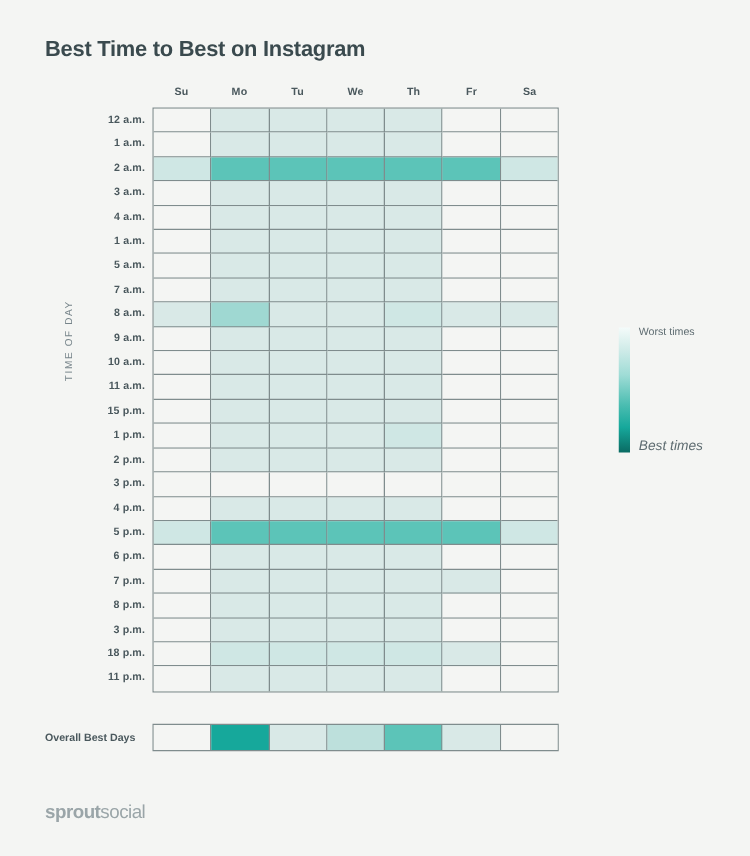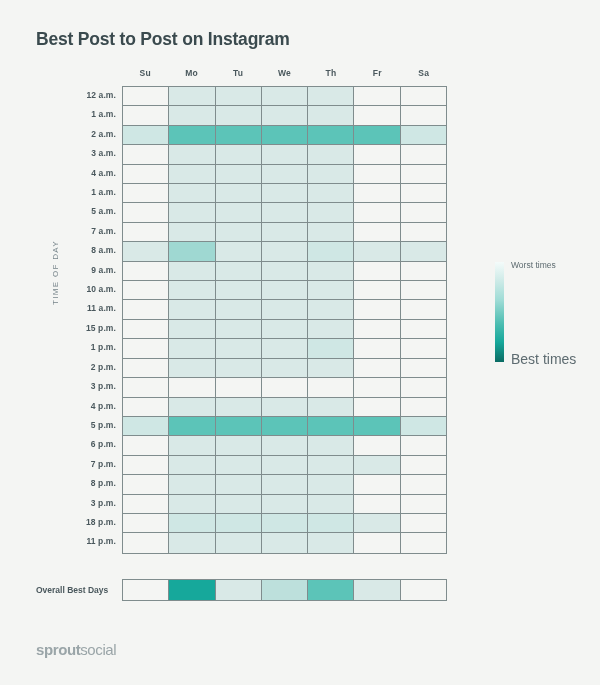--- a/index.html
+++ b/index.html
@@ -122,23 +122,24 @@
     left: 16px;
     top: -2px;
     font-size: 8.5px;
     color: #5d6b70;
     white-space: nowrap;
   }
   #legend-best-label {
     position: absolute;
     left: 16px;
     top: 89px;
-    font-size: 14px;
+    font-size: 11px;
     color: #5d6b70;
     white-space: nowrap;
+    font-style: italic;
   }
 
   
   #overall-best-days {
     position: absolute;
     left: 36px;
     top: 579px;
     width: 411px;
     height: 22px;
   }
@@ -177,21 +178,21 @@
     font-size: 15px;
     color: #9aa5a8;
     letter-spacing: -0.4px;
   }
   #logo-sprout { font-weight: bold; }
   #logo-social { font-weight: normal; }
 </style>
 </head>
 <body>
 
-<div id="page-title">Best Post to Post on Instagram</div>
+<div id="page-title">Best Time to Best on Instagram</div>
 
 <div id="y-axis-label">TIME OF DAY</div>
 
 <div id="day-header-row">
     <div class="day-head">Su</div>
     <div class="day-head">Mo</div>
     <div class="day-head">Tu</div>
     <div class="day-head">We</div>
     <div class="day-head">Th</div>
     <div class="day-head">Fr</div>

